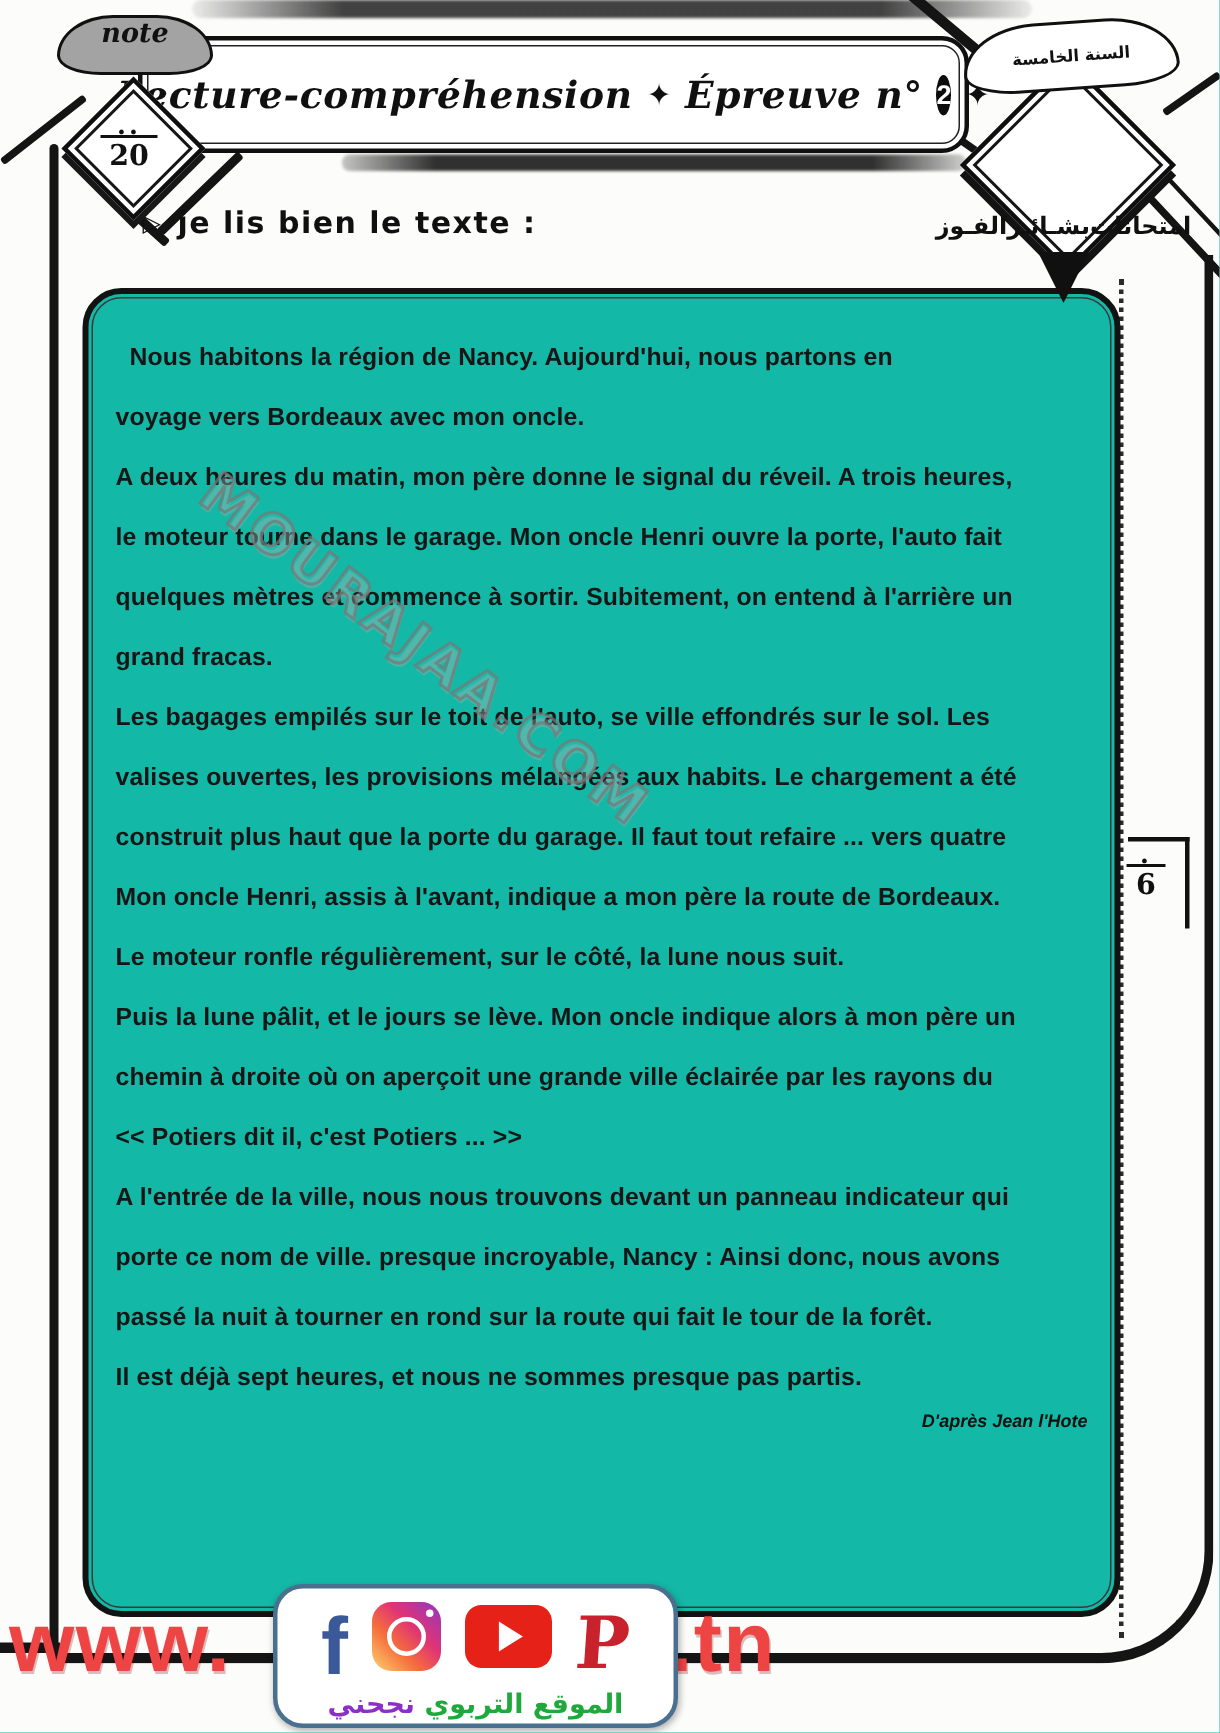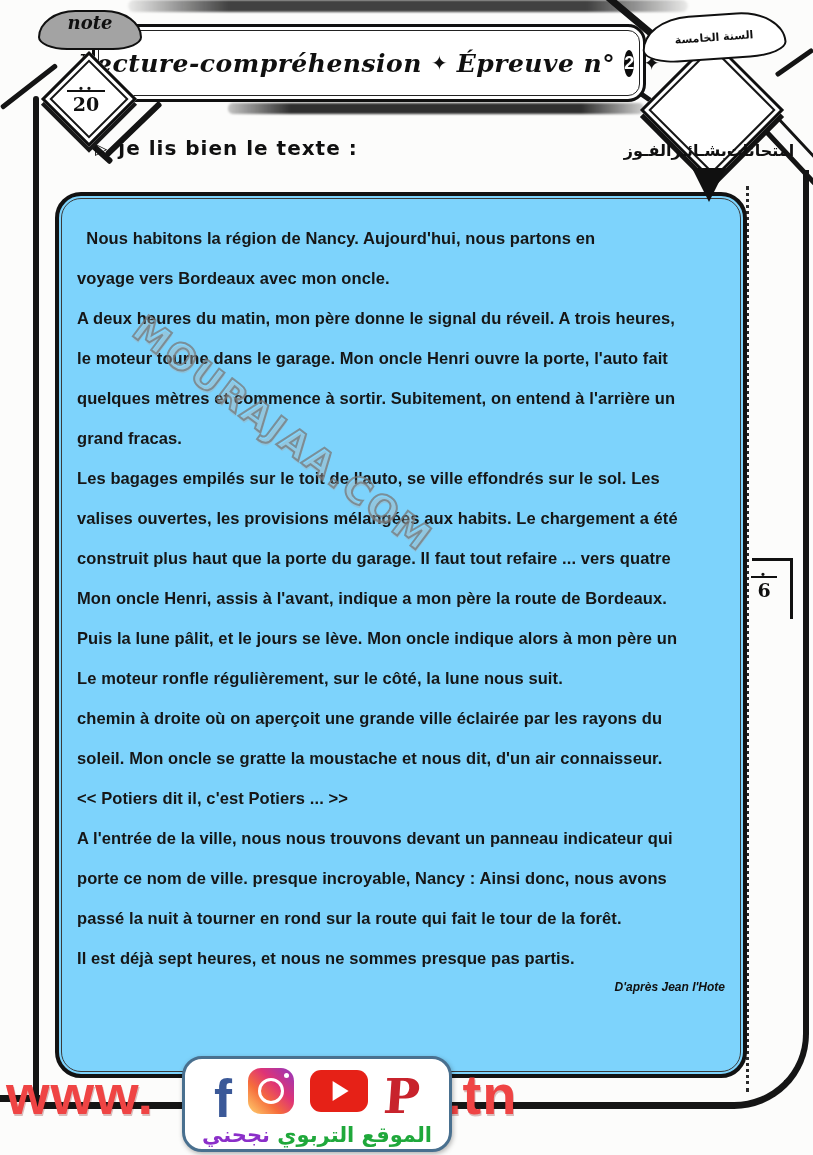--- a/index.html
+++ b/index.html
@@ -73,21 +73,21 @@
   .pencil-tip{left:692px;top:168px;width:0;height:0;z-index:6;
     border-left:17px solid transparent;border-right:17px solid transparent;border-top:34px solid #101010;}
 
   
   .instruction{left:95px;top:136px;z-index:3;display:flex;align-items:center;gap:10px;
     font-weight:700;font-size:20px;color:#101010;letter-spacing:1px;
     font-family:"DejaVu Sans",sans-serif;}
   .tri{font-size:16px;}
 
   
-  .text-box{left:55px;top:192px;width:684px;height:878px;background:#7dd3fc;
+  .text-box{left:55px;top:192px;width:684px;height:878px;background:#14b8a6;
     border:4px solid #121212;border-radius:26px;z-index:2;}
   .text-box .inner-border{position:absolute;inset:2px;border:1.2px solid #3a3a3a;border-radius:20px;}
   .text-area{position:absolute;left:18px;right:8px;top:22px;z-index:2;}
   .tline{height:40px;line-height:40px;font-size:16.5px;font-weight:600;color:#161616;
     white-space:pre;letter-spacing:.1px;font-family:"Liberation Sans",sans-serif;}
   .attribution{text-align:right;padding-right:10px;font-size:12px;font-weight:700;
     font-style:italic;color:#101010;font-family:"Liberation Sans",sans-serif;margin-top:2px;}
 
   
   .wm1{left:150px;top:308px;z-index:3;transform:rotate(37deg);transform-origin:left top;
@@ -119,21 +119,21 @@
     background:linear-gradient(45deg,#fdc468 5%,#f66d3b 35%,#df3475 62%,#9b36b7 95%);}
   .ig::before{content:"";position:absolute;left:50%;top:50%;width:20px;height:20px;margin:-13px 0 0 -13px;
     border:3.5px solid #fff;border-radius:50%;}
   .ig::after{content:"";position:absolute;right:5px;top:5px;width:5px;height:5px;background:#fff;border-radius:50%;}
   .yt{width:58px;height:42px;background:#e62117;border-radius:11px;position:relative;}
   .yt::before{content:"";position:absolute;left:50%;top:50%;transform:translate(-40%,-50%);
     width:0;height:0;border-left:16px solid #fff;border-top:10px solid transparent;border-bottom:10px solid transparent;}
   .pin{font-family:"DejaVu Serif",serif;font-weight:700;font-size:48px;line-height:.9;
     color:#c8232c;transform:skewX(-4deg) translateY(6px);}
   .social-caption{position:absolute;left:0;right:0;bottom:2px;text-align:center;direction:rtl;
-    font-size:21px;font-weight:800;font-family:"DejaVu Sans",sans-serif;white-space:nowrap;}
+    font-size:18px;font-weight:800;font-family:"DejaVu Sans",sans-serif;white-space:nowrap;}
   .cap-green{color:#1fa83b;}
   .cap-purple{color:#8b2fc9;}
 </style>
 </head>
 <body>
 
 <div class="abs top-smudge"></div>
 <div class="abs banner-smudge"></div>
 <div class="abs bleed1"></div>
 <div class="abs bleed2"></div>
@@ -199,24 +199,23 @@
     <div class="tline">  Nous habitons la région de Nancy. Aujourd'hui, nous partons en</div>
       <div class="tline">voyage vers Bordeaux avec mon oncle.</div>
       <div class="tline">A deux heures du matin, mon père donne le signal du réveil. A trois heures,</div>
       <div class="tline">le moteur tourne dans le garage. Mon oncle Henri ouvre la porte, l'auto fait</div>
       <div class="tline">quelques mètres et commence à sortir. Subitement, on entend à l'arrière un</div>
       <div class="tline">grand fracas.</div>
       <div class="tline">Les bagages empilés sur le toit de l'auto, se ville effondrés sur le sol. Les</div>
       <div class="tline">valises ouvertes, les provisions mélangées aux habits. Le chargement a été</div>
       <div class="tline">construit plus haut que la porte du garage. Il faut tout refaire ... vers quatre</div>
       <div class="tline">Mon oncle Henri, assis à l'avant, indique a mon père la route de Bordeaux.</div>
+      <div class="tline">Le moteur ronfle régulièrement, sur le côté, la lune nous suit.</div>
       <div class="tline">Puis la lune pâlit, et le jours se lève. Mon oncle indique alors à mon père un</div>
-      <div class="tline">Le moteur ronfle régulièrement, sur le côté, la lune nous suit.</div>
       <div class="tline">chemin à droite où on aperçoit une grande ville éclairée par les rayons du</div>
-      <div class="tline">soleil. Mon oncle se gratte la moustache et nous dit, d'un air connaisseur.</div>
       <div class="tline">&lt;&lt; Potiers dit il, c'est Potiers ... &gt;&gt;</div>
       <div class="tline">A l'entrée de la ville, nous nous trouvons devant un panneau indicateur qui</div>
       <div class="tline">porte ce nom de ville. presque incroyable, Nancy : Ainsi donc, nous avons</div>
       <div class="tline">passé la nuit à tourner en rond sur la route qui fait le tour de la forêt.</div>
       <div class="tline">Il est déjà sept heures, et nous ne sommes presque pas partis.</div>
     <div class="attribution">D'après Jean l'Hote</div>
   </div>
 </div>
 
 <div class="abs wm1">MOURAJAA.COM</div>

